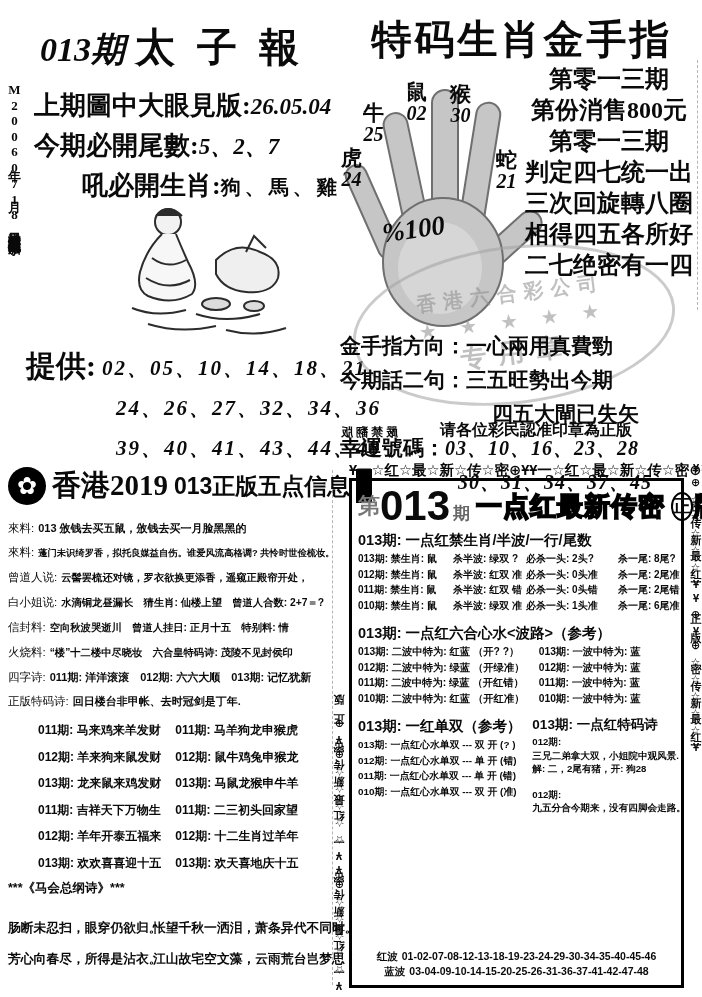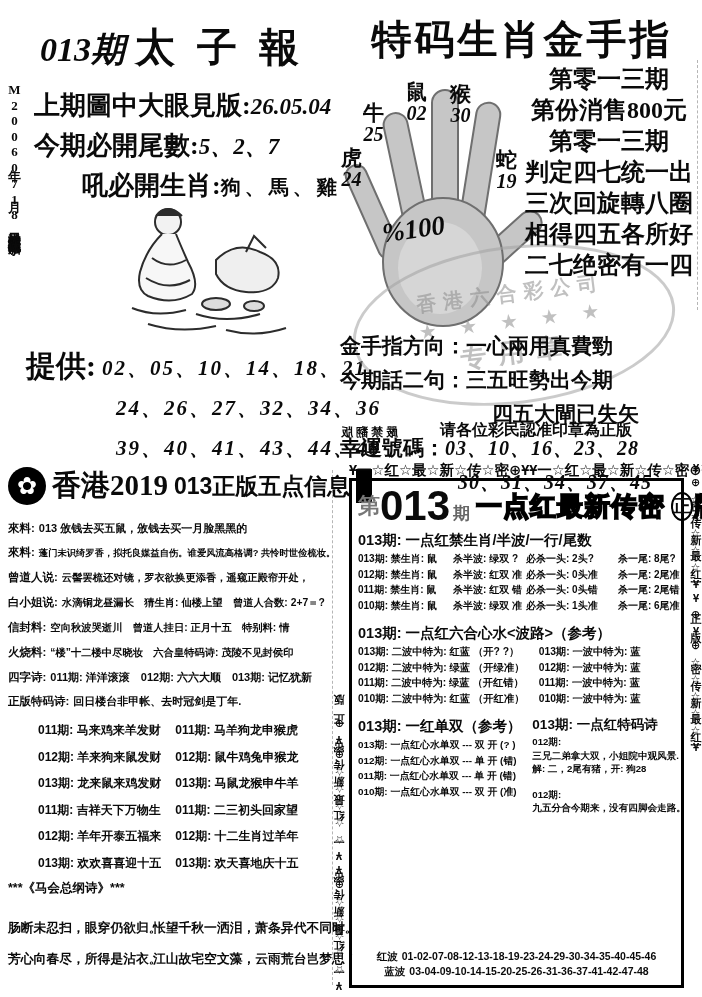--- a/index.html
+++ b/index.html
@@ -71,21 +71,21 @@
   
   #bl{left:8px;top:466px;width:322px;}
   #bl-head{display:flex;align-items:center;gap:6px;}
   #bl-logo{width:38px;height:38px;border-radius:50%;background:#000;color:#fff;display:flex;
            align-items:center;justify-content:center;font-size:24px;flex:0 0 auto;}
   #bl-brand{font-size:29px;font-weight:bold;white-space:nowrap;}
   #bl-title{font-size:23px;font-weight:bold;white-space:nowrap;}
   #bl-box{width:16px;height:34px;background:#000;flex:0 0 auto;}
   #bl-rows{margin-top:10px;}
   .bl-row{display:flex;align-items:baseline;gap:4px;line-height:24px;white-space:nowrap;}
-  .bl-row .lab{font-size:11.5px;font-weight:bold;flex:0 0 auto;}
+  .bl-row .lab{font-size:11.5px;font-weight:normal;flex:0 0 auto;}
   .bl-row .tx{font-size:11px;font-weight:bold;}
   .fs9 .tx{font-size:9.3px;}
   .fs10 .tx{font-size:10.3px;}
   #bl-pairs{margin-top:4px;padding-left:30px;}
   .bl-pair{display:grid;grid-template-columns:47% 53%;line-height:26.5px;white-space:nowrap;}
   .bl-pair span{font-size:12px;font-weight:bold;}
   #bl-divider{font-size:12.5px;font-weight:bold;line-height:24px;}
   #bl-close{margin-top:12px;}
   .bl-close-row{display:grid;grid-template-columns:45% 55%;line-height:31px;white-space:nowrap;}
   .bl-close-row span{font-size:12.8px;font-weight:bold;}
@@ -218,21 +218,21 @@
   <div class="fl serif" id="fl2">
     <span class="z">鼠</span>
     <span class="n">02</span>
   </div>
   <div class="fl serif" id="fl3">
     <span class="z">猴</span>
     <span class="n">30</span>
   </div>
   <div class="fl serif" id="fl4">
     <span class="z">蛇</span>
-    <span class="n">19</span>
+    <span class="n">21</span>
   </div>
   <div class="abs serif" id="tr-palm">%100</div>
 
   <div class="abs serif" id="tr-stamp">
     <div class="s1">香港六合彩公司</div>
     <div class="s2">★ ★ ★ ★ ★</div>
     <div class="s3">专用章</div>
   </div>
 
   <div class="abs serif" id="tr-lines">

